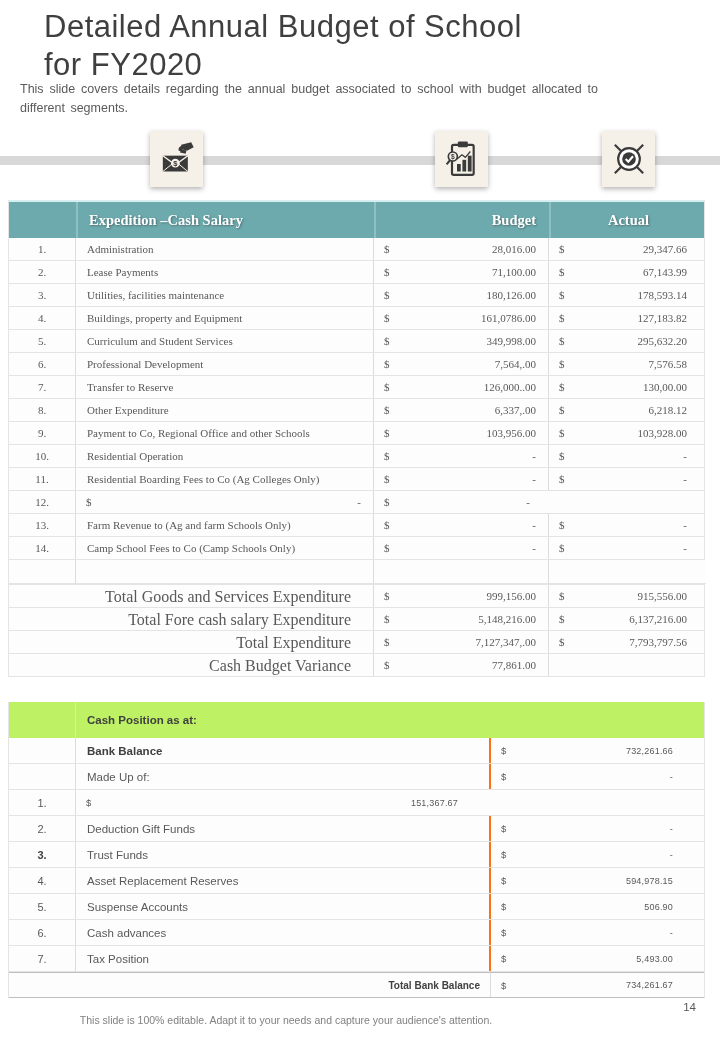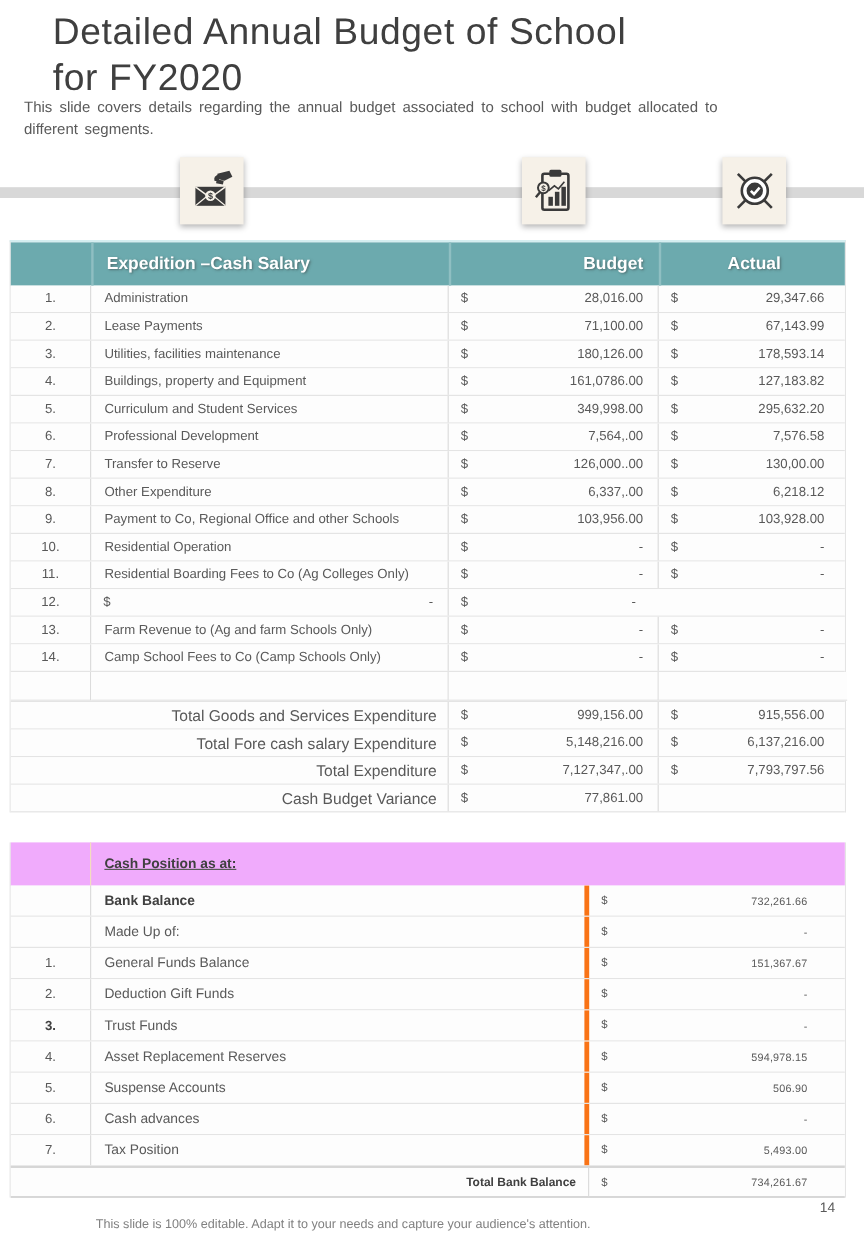--- a/index.html
+++ b/index.html
@@ -14,55 +14,55 @@
               font-size:12.5px; line-height:19px; color:#5a5a5a; text-align:justify; word-spacing:2px; }
 
   
   .hline { position:absolute; left:0; top:156px; width:720px; height:9px; background:#d8d8d8; }
   .icon-card { position:absolute; top:131px; width:53px; height:56px; background:#f6f1e8;
                box-shadow:0 2px 5px rgba(0,0,0,.30); display:flex; align-items:center; justify-content:center; }
   .icon-card svg { width:40px; height:40px; }
 
   
   .btable { position:absolute; left:8px; top:200px; width:697px; border-top:2px solid #d5eef0; }
-  .brow { display:grid; grid-template-columns:67px 298px 175px 157px; }
+  .brow { display:grid; grid-template-columns:67px 298px 175px 157px;font-family:Liberation Serif, serif; }
   .bt-header { background:#6caaae; height:36px; }
   .bt-header .cell { color:#fff; font-weight:bold; font-size:14.5px; display:flex; align-items:center;
                      text-shadow:1px 1px 2px rgba(50,50,50,.5); border-left:2px solid #8fbfc2; }
   .bt-header .cell:first-child { border-left:none; }
   .bt-header .h-desc { padding-left:11px; }
   .bt-header .h-bud { justify-content:flex-end; padding-right:13px; }
   .bt-header .h-act { justify-content:center; }
 
   .bt-body .brow { background:#fdfdfd; border-bottom:1px solid #e4e4e4; min-height:23px; }
   .bt-body .cell { font-size:11px; line-height:13px; display:flex; align-items:center; }
   .cell.c-num { justify-content:center; border-right:1px solid #dcdcdc; }
   .cell.c-desc { padding:3px 8px 3px 11px; border-right:1px solid #dcdcdc; }
   .cell.c-money { justify-content:space-between; padding:0 12px 0 10px; }
   .cell.c-bud { border-right:1px solid #dcdcdc; }
   .cell.c-act { padding-right:19px; }
   .btable { border-left:1px solid #e4e4e4; border-right:1px solid #e4e4e4; }
 
   .spacer-row { height:24px; background:#fdfdfd; border-bottom:1px solid #e4e4e4; }
   .total-row { min-height:22px; }
-  .cell.c-tlabel { grid-column:1 / span 2; justify-content:flex-end; padding-right:9px;
-                   border-right:1px solid #dcdcdc; font-size:13px; }
+  .cell.c-tlabel { grid-column:1 / span 2; justify-content:flex-end; padding-right:22px;
+                   border-right:1px solid #dcdcdc; font-size:16px; }
 
   
   .ctable { position:absolute; left:8px; top:702px; width:697px;
             border-left:1px solid #e4e4e4; border-right:1px solid #e4e4e4; }
   .crow { display:grid; grid-template-columns:67px 415px 215px; }
-  .ct-header { background:#f0abfc; height:36px;text-decoration:underline; }
+  .ct-header { background:#bef264; height:36px; }
   .ct-header .c-title { grid-column:2 / span 2; display:flex; align-items:center; padding-left:11px;
                         font-weight:bold; font-size:15px; color:#404040; }
   .ct-header .c-blank { border-right:1px solid #f3ddbf; }
   .ct-body .crow, .ct-total { background:#fdfdfd; border-bottom:1px solid #e4e4e4; min-height:26px; }
   .ctable .cell { display:flex; align-items:center; font-size:11.5px; }
   .ctable .c-num { font-size:11px; }
-  .ctable .c-desc { padding:3px 8px 3px 11px; border-right:4px solid #f97316; }
+  .ctable .c-desc { padding:3px 8px 3px 11px; border-right:2px solid #f97316; }
   .ctable .c-val { justify-content:space-between; padding:0 33px 0 10px; }
   .ctable .c-val .cur { font-size:9.5px; }
   .ctable .c-val .amt { font-size:9px; letter-spacing:.2px; }
   .bold { font-weight:bold; color:#404040; }
   .ct-total { border-top:1px solid #bfbfbf; border-bottom:1px solid #bfbfbf; }
   .ct-total .c-tlab { grid-column:1 / span 2; justify-content:flex-end; padding-right:10px;
                       font-weight:bold; font-size:10px; color:#404040; border-right:1px solid #dcdcdc; }
 
   
   .footer { position:absolute; left:0; top:1014px; width:572px; text-align:center;
@@ -364,21 +364,20 @@
         <div class="crow">
           <div class="cell c-num"></div>
           <div class="cell c-desc">Made Up of:</div>
           <div class="cell c-val">
             <span class="cur">$</span>
             <span class="amt">-</span>
           </div>
         </div>
         <div class="crow">
           <div class="cell c-num">1.</div>
-          <div class="cell c-desc">General Funds Balance</div>
           <div class="cell c-val">
             <span class="cur">$</span>
             <span class="amt">151,367.67</span>
           </div>
         </div>
         <div class="crow">
           <div class="cell c-num">2.</div>
           <div class="cell c-desc">Deduction Gift Funds</div>
           <div class="cell c-val">
             <span class="cur">$</span>

